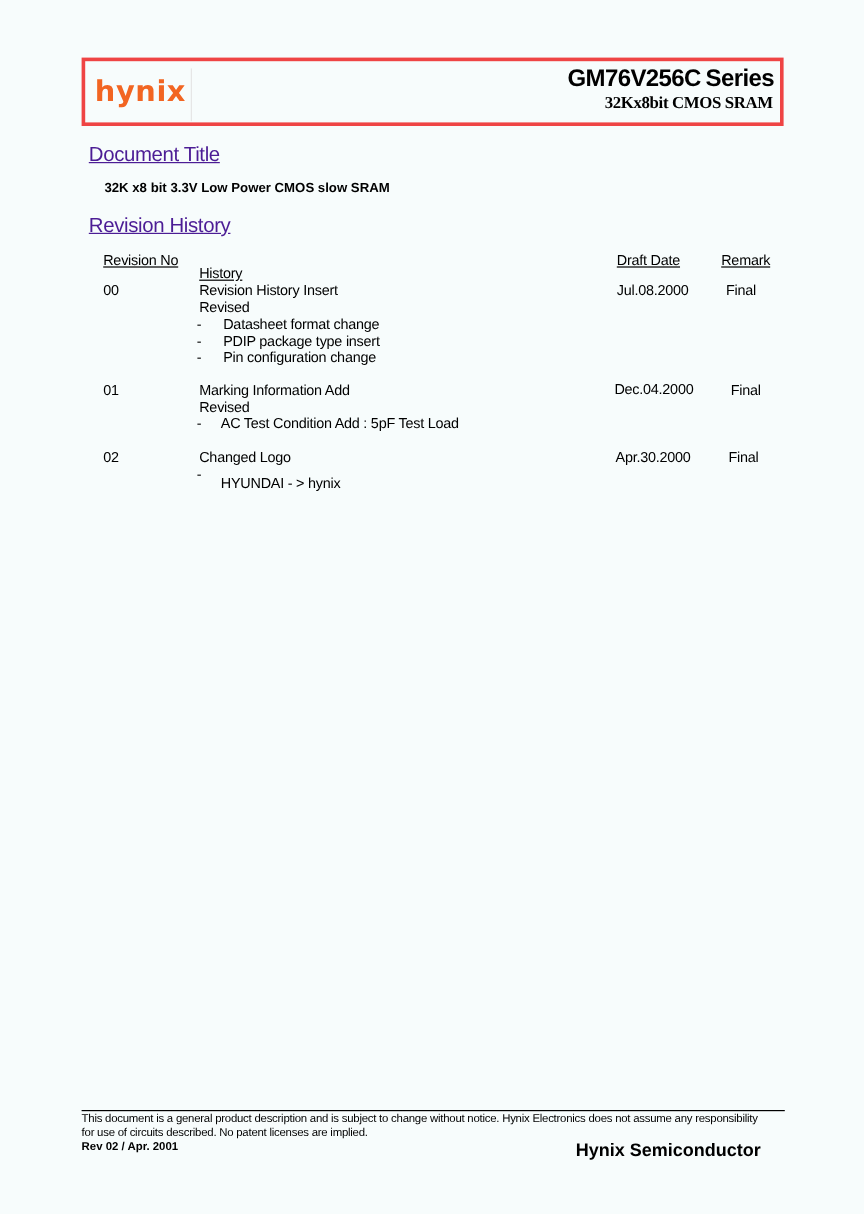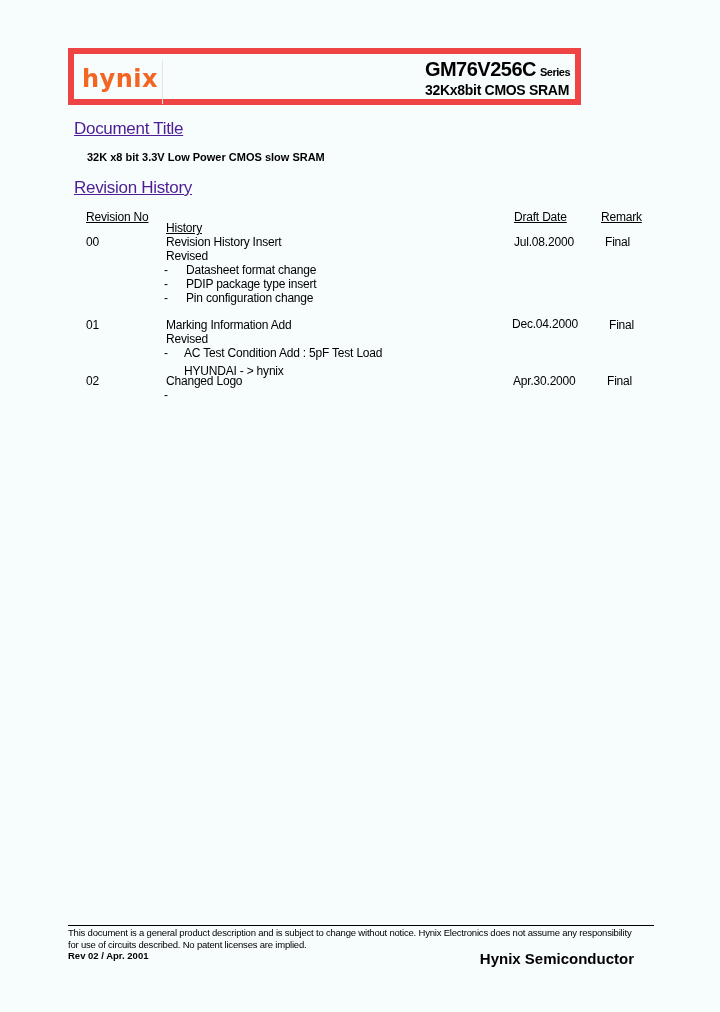--- a/index.html
+++ b/index.html
@@ -12,23 +12,23 @@
       background: #f7fcfc;
       position: relative;
       font-family: "Liberation Sans", sans-serif;
       color: #000;
       overflow: hidden;
     }
     .header-box {
       position: absolute;
       left: 68px;
       top: 48px;
-      width: 513px;
+      width: 585px;
       height: 57px;
-      border: 6px solid #ef4444;
+      border: 3px solid #ef4444;
       box-sizing: border-box;
     }
     .logo {
       position: absolute;
       left: 8px;
       top: 10px;
       font-family: "DejaVu Sans", sans-serif;
       font-size: 24px;
       font-weight: bold;
       color: #f26522;
@@ -48,29 +48,30 @@
       right: 5px;
       top: 4px;
       text-align: right;
       font-weight: bold;
       letter-spacing: -0.5px;
     }
     .series-title .part {
       font-size: 20px;
     }
     .series-title .series {
-      font-size: 11px;
+      font-size: 20px;
     }
     .subtitle {
       position: absolute;
       right: 6px;
       top: 28px;
       font-size: 14px;
       font-weight: bold;
       letter-spacing: -0.3px;
+      font-family: Liberation Serif, serif;
     }
     .section-heading {
       position: absolute;
       left: 74px;
       font-size: 17px;
       color: #4c1d95;
       text-decoration: underline;
       letter-spacing: -0.3px;
     }
     .doc-title-text {
@@ -171,21 +172,21 @@
   <div class="bullet" style="left:164px; top:346px;">-</div>
   <div class="rev" style="left:184px; top:346px;">AC Test Condition Add : 5pF Test Load</div>
   <div class="rev" style="left:512px; top:300px;margin-top:17px;">Dec.04.2000</div>
   <div class="rev" style="left:609px; top:318px;">Final</div>
 </div>
 
 <div>
   <div class="rev" style="left:86px; top:374px;">02</div>
   <div class="rev" style="left:166px; top:374px;">Changed Logo</div>
   <div class="bullet" style="left:164px; top:388px;">-</div>
-  <div class="rev" style="left:184px; top:364px;text-align:center;">HYUNDAI - &gt; hynix</div>
+  <div class="rev" style="left:184px; top:396px;text-align:center;">HYUNDAI - &gt; hynix</div>
   <div class="rev" style="left:513px; top:374px;">Apr.30.2000</div>
   <div class="rev" style="left:607px; top:374px;">Final</div>
 </div>
 
 <div class="footer-line"></div>
 <div class="footer-note">
   <div>This document is a general product description and is subject to change without notice. Hynix Electronics does not assume any responsibility</div>
   <div>for use of circuits described. No patent licenses are implied.</div>
 </div>
 <div class="footer-rev">Rev 02 / Apr. 2001</div>

